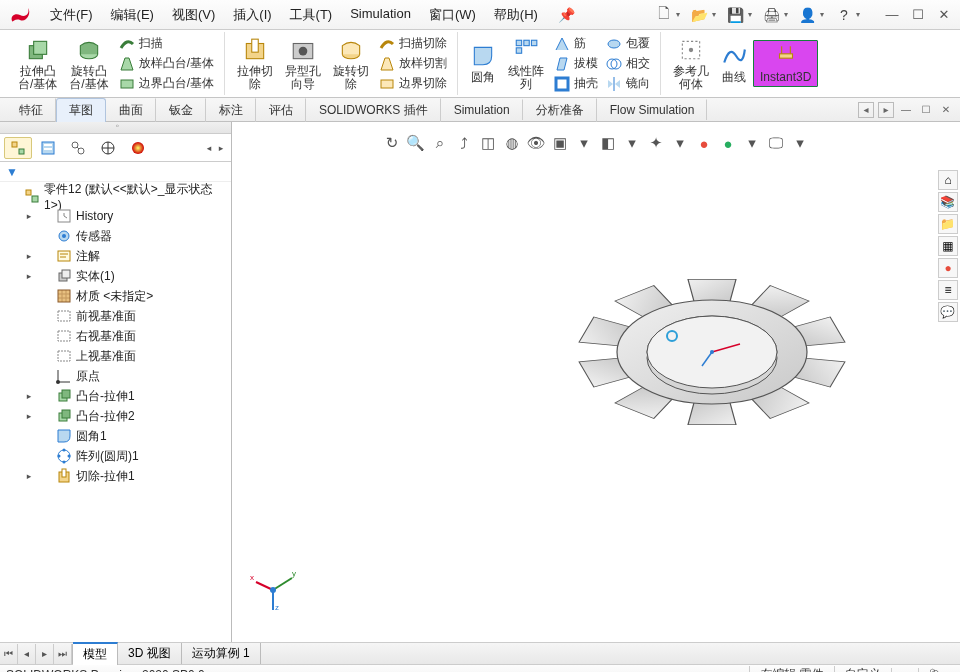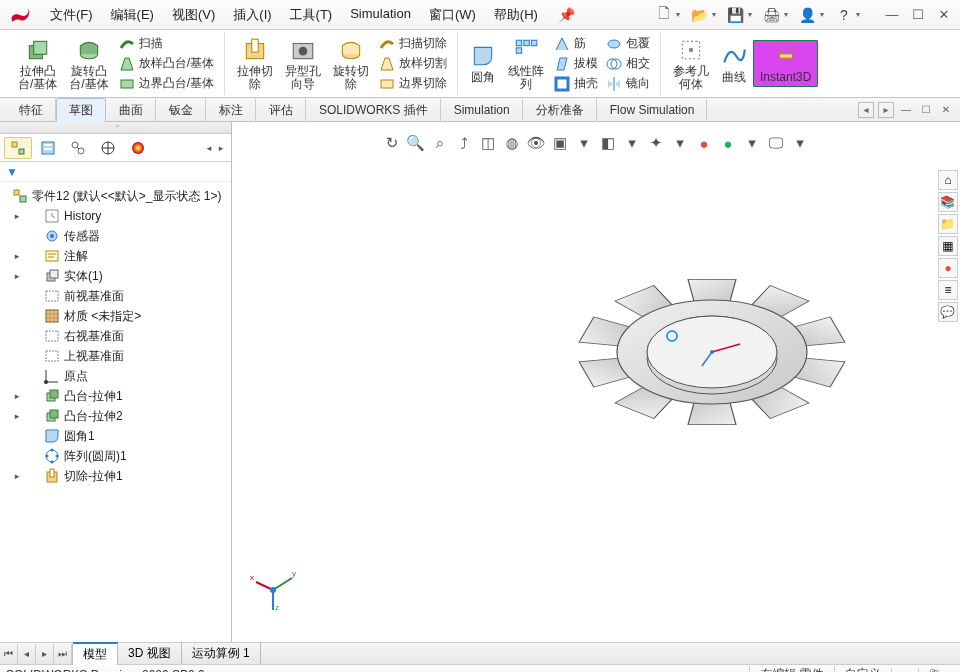--- a/index.html
+++ b/index.html
@@ -41,21 +41,21 @@
 .main { height: 520px; display:flex; }
 .left { width: 232px; border-right:1px solid #bbb; display:flex; flex-direction:column; background:#fff; }
 .left-hdr { height:12px; background:linear-gradient(#f0f0f0,#e5e5e5); border-bottom:1px solid #ccc; position:relative; }
 .left-hdr::after { content:'◦'; position:absolute; left:50%; top:-2px; font-size:10px; color:#888; }
 .left-tabs { height:28px; border-bottom:1px solid #ccc; display:flex; align-items:center; padding:0 4px; gap:2px; }
 .left-tabs .lt { width:28px; height:22px; display:flex; align-items:center; justify-content:center; cursor:pointer; border:1px solid transparent; }
 .left-tabs .lt.active { background:#fff6d6; border-color:#d8c87a; border-radius:2px; }
 .left-tabs .nav { margin-left:auto; display:flex; }
 .left-tabs .nav span { width:12px; font-size:9px; color:#555; cursor:pointer; text-align:center; }
 .filter-row { height:20px; border-bottom:1px solid #eee; display:flex; align-items:center; padding-left:6px; }
-.tree { flex:1; overflow:auto; padding: 4px 4px; }
+.tree { flex:1; overflow:auto; padding: 4px 16px; }
 .tree-row { display:flex; align-items:center; height:20px; padding-left:8px; gap:4px; color:#222; cursor:pointer; }
 .tree-row.root { font-size:12px; }
 .tree-row .exp { width:10px; font-size:9px; color:#555; display:inline-flex; justify-content:center; }
 .tree-row .ind1 { width:14px; }
 .tree-row .ico { width:16px; height:16px; display:inline-flex; align-items:center; justify-content:center; }
 .splitter-handle { position:absolute; left:231px; top:330px; width:6px; height:40px; background:#ddd; border:1px solid #bbb; border-radius:0 3px 3px 0; cursor:ew-resize; }
 
 
 .gfx { flex:1; position:relative; background:#fff; }
 .view-toolbar { position:absolute; top:8px; left:50%; transform:translateX(-50%); display:flex; gap:2px; background:rgba(255,255,255,.8); padding:2px; }
@@ -417,35 +417,35 @@
                 <rect x="6" y="2" width="8" height="8" fill="#eee" stroke="#666"></rect>
               </svg>
             </span>
             <span>实体(1)</span>
           </div>
           <div class="tree-row">
             <span class="exp"></span>
             <span class="ind1"></span>
             <span class="ico">
               <svg width="16" height="16">
-                <rect x="2" y="3" width="12" height="10" fill="none" stroke="#888" stroke-dasharray="2 1"></rect>
-              </svg>
-            </span>
-            <span>前视基准面</span>
-          </div>
-          <div class="tree-row">
-            <span class="exp"></span>
-            <span class="ind1"></span>
-            <span class="ico">
-              <svg width="16" height="16">
                 <rect x="2" y="2" width="12" height="12" fill="#e8c080" stroke="#8b5a2b"></rect>
                 <path d="M2 6 L14 6 M2 10 L14 10 M6 2 L6 14 M10 2 L10 14" stroke="#8b5a2b" opacity=".4"></path>
               </svg>
             </span>
             <span>材质 &lt;未指定&gt;</span>
+          </div>
+          <div class="tree-row">
+            <span class="exp"></span>
+            <span class="ind1"></span>
+            <span class="ico">
+              <svg width="16" height="16">
+                <rect x="2" y="3" width="12" height="10" fill="none" stroke="#888" stroke-dasharray="2 1"></rect>
+              </svg>
+            </span>
+            <span>前视基准面</span>
           </div>
           <div class="tree-row">
             <span class="exp"></span>
             <span class="ind1"></span>
             <span class="ico">
               <svg width="16" height="16">
                 <rect x="2" y="3" width="12" height="10" fill="none" stroke="#888" stroke-dasharray="2 1"></rect>
               </svg>
             </span>
             <span>右视基准面</span>

